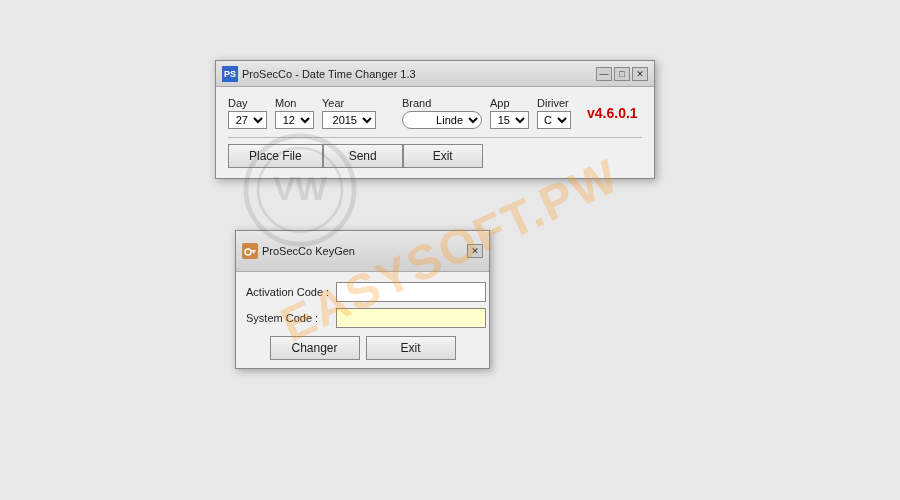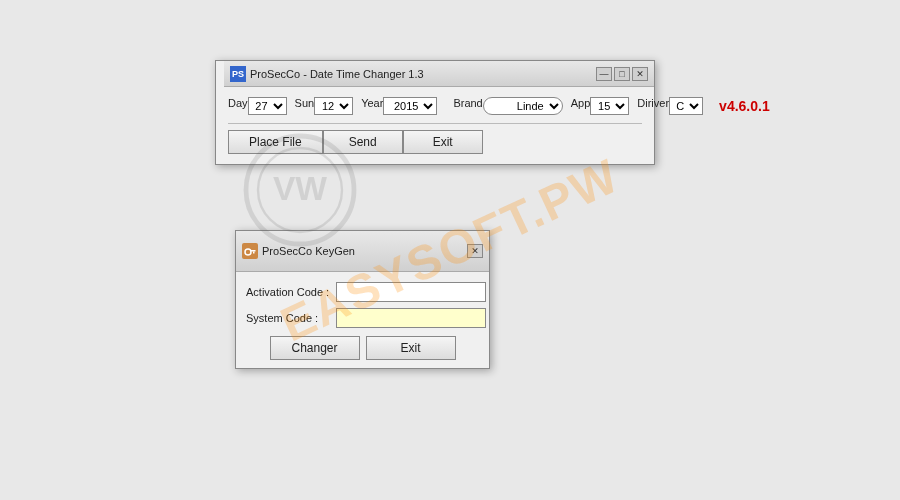--- a/index.html
+++ b/index.html
@@ -52,21 +52,20 @@
     }
 
     .title-bar {
       background: linear-gradient(to bottom, #e8e8e8, #d0d0d0);
       border-bottom: 1px solid #aaa;
       padding: 4px 6px;
       display: flex;
       align-items: center;
       justify-content: space-between;
       height: 26px;
-      margin-left: 8px;
     }
 
     .title-bar-left {
       display: flex;
       align-items: center;
       gap: 4px;
     }
 
     .title-icon {
       width: 16px;
@@ -113,21 +112,21 @@
 
     .fields-row {
       display: flex;
       align-items: center;
       gap: 8px;
       margin-bottom: 8px;
     }
 
     .field-group {
       display: flex;
-      flex-direction: row;
+      flex-direction: column;
       align-items: flex-start;
     }
 
     .field-label {
       font-size: 11px;
       color: #222;
       margin-bottom: 2px;
     }
 
     select.field-select {
@@ -281,21 +280,21 @@
     <div class="fields-row">
 
       <div class="field-group">
         <span class="field-label">Day</span>
         <select class="field-select">
           <option>27</option>
         </select>
       </div>
 
       <div class="field-group">
-        <span class="field-label">Sun</span>
+        <span class="field-label">Mon</span>
         <select class="field-select">
           <option>12</option>
         </select>
       </div>
 
       <div class="field-group">
         <span class="field-label">Year</span>
         <select class="field-select" style="width:54px;">
           <option>2015</option>
         </select>

